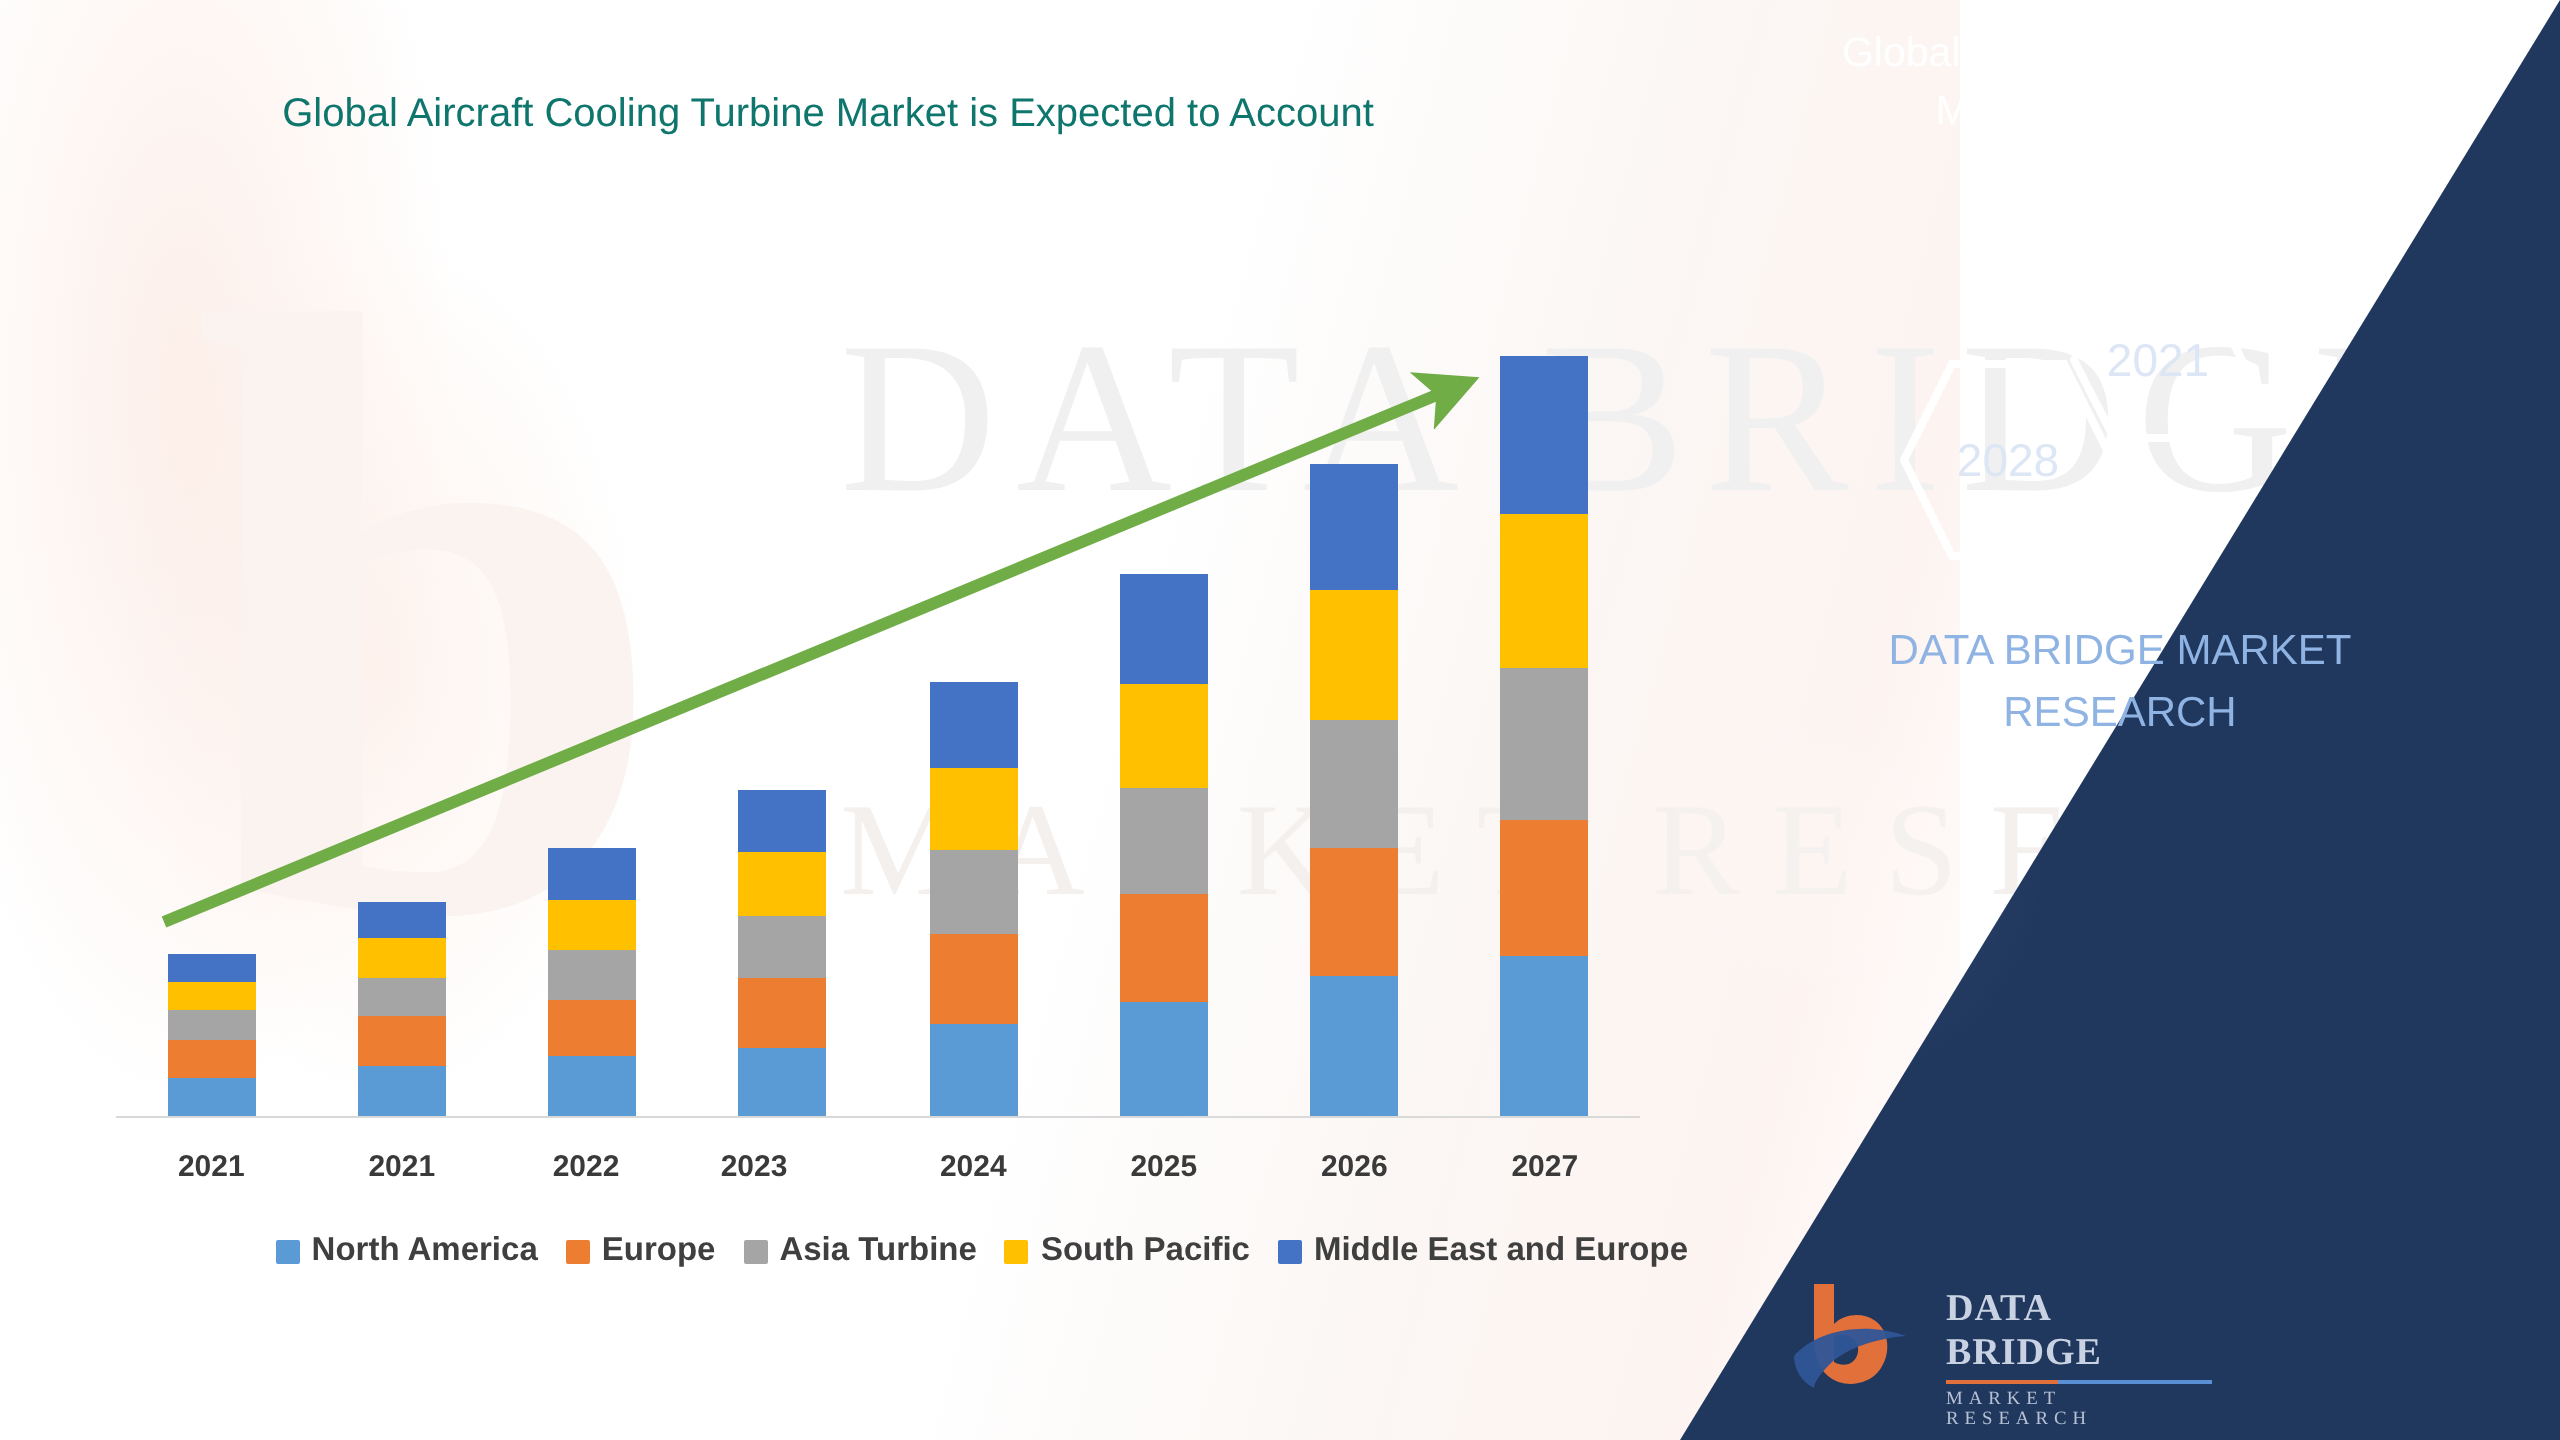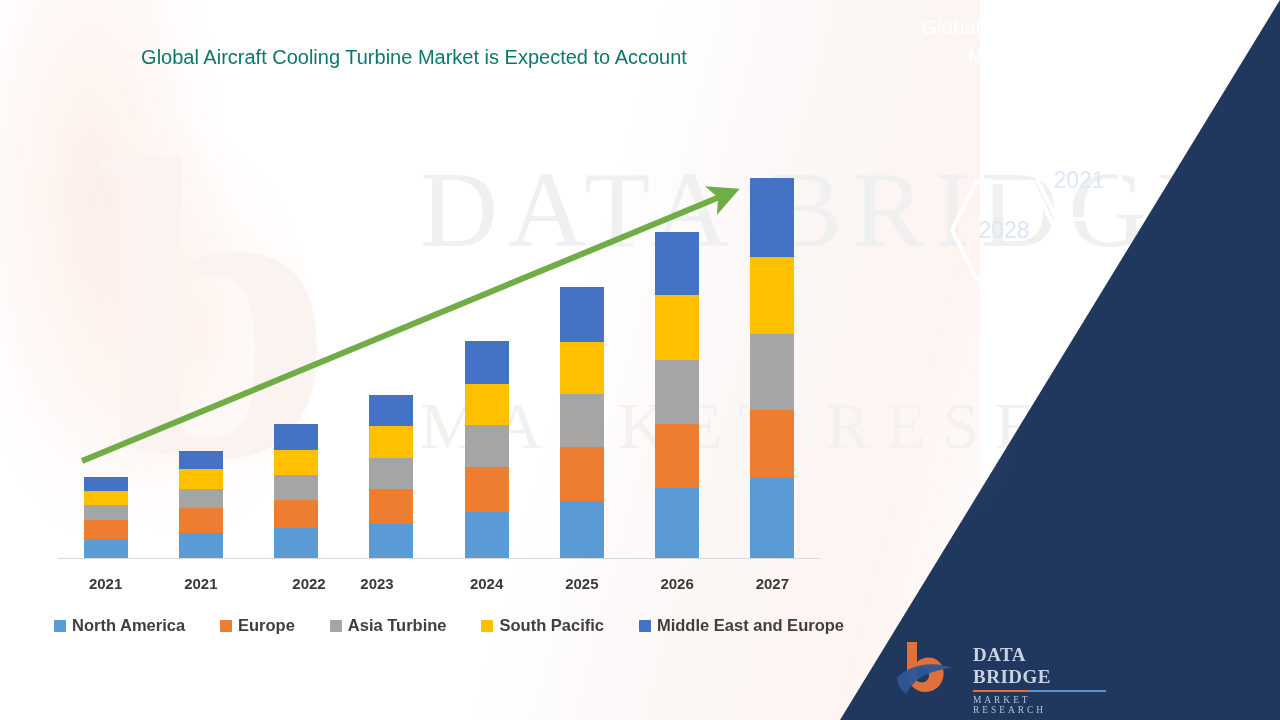--- a/index.html
+++ b/index.html
@@ -61,21 +61,21 @@
     position:absolute;width:80px;text-align:center;
     font-size:15px;font-weight:700;color:#3a3a3a;top:0;
   }
 
   
   .arrow-svg{position:absolute;left:0;top:0;width:980px;height:720px;pointer-events:none;}
 
   
   .legend{
     position:absolute;left:54px;top:616px;width:790px;
-    display:flex;align-items:center;justify-content:space-between;gap:14px;
+    display:flex;align-items:center;justify-content:flex-end;gap:14px;
   }
   .legend-item{display:flex;align-items:center;gap:6px;}
   .legend-swatch{width:12px;height:12px;display:block;border-radius:1px;}
   .legend-label{font-size:16.5px;font-weight:700;color:#3f3f3f;white-space:nowrap;}
 
   
   .right-panel{
     position:absolute;left:0;top:0;width:1280px;height:720px;
     pointer-events:none;
   }
@@ -199,21 +199,21 @@
         <div class="seg" style="height: 68.34px; background: rgb(237, 125, 49);"></div>
         <div class="seg" style="height: 76.5px; background: rgb(165, 165, 165);"></div>
         <div class="seg" style="height: 76.5px; background: rgb(255, 192, 0);"></div>
         <div class="seg" style="height: 79.56px; background: rgb(68, 114, 196);"></div>
       </div>
     </div>
   <div class="axis-line"></div>
   <div class="xlabels" id="xlabels">
       <div class="xlabel" style="left: 7.625px;">2021</div>
       <div class="xlabel" style="left: 102.875px;">2021</div>
-      <div class="xlabel" style="left: 211px;">2022</div>
+      <div class="xlabel" style="left: 195px;">2022</div>
       <div class="xlabel" style="left: 279px;">2023</div>
       <div class="xlabel" style="left: 388.625px;">2024</div>
       <div class="xlabel" style="left: 483.875px;">2025</div>
       <div class="xlabel" style="left: 579.125px;">2026</div>
       <div class="xlabel" style="left: 674.375px;">2027</div>
     </div>
 
   <svg class="arrow-svg" viewBox="0 0 980 720">
     <defs>
       <marker id="ah" markerWidth="5.2" markerHeight="5.2" refX="2.0" refY="2.6" orient="auto">
@@ -266,20 +266,24 @@
         <div class="hex hex-2021">
           <svg width="92" height="86" viewBox="0 0 92 86">
             <polygon points="24,4 68,4 88,43 68,82 24,82 4,43" fill="none" stroke="#ffffff" stroke-width="4"></polygon>
           </svg>
           <span>2021</span>
         </div>
       </div>
 
       <div class="glow"></div>
 
+      <div class="panel-brand">
+        <div>DATA BRIDGE MARKET</div>
+        <div>RESEARCH</div>
+      </div>
     </div>
   </div>
 
   <div class="logo">
     <svg class="logo-mark" viewBox="0 0 72 62">
       <path d="M10,4 L22,4 L22,24 C27,19 36,18 42,22 C50,27 51,40 44,48 C38,55 26,56 19,50 C13,45 12,37 12,30 L12,4 Z
                M22,30 L22,43 C27,46 33,44 34,38 C35,32 29,28 22,30 Z" fill="#e2703a"></path>
       <path d="M2,40 C12,28 36,22 58,30 C44,31 28,36 20,44 C14,50 12,54 12,56 C6,53 2,47 2,40 Z" fill="#2f5597" opacity="0.95"></path>
     </svg>
     <div class="logo-text">

